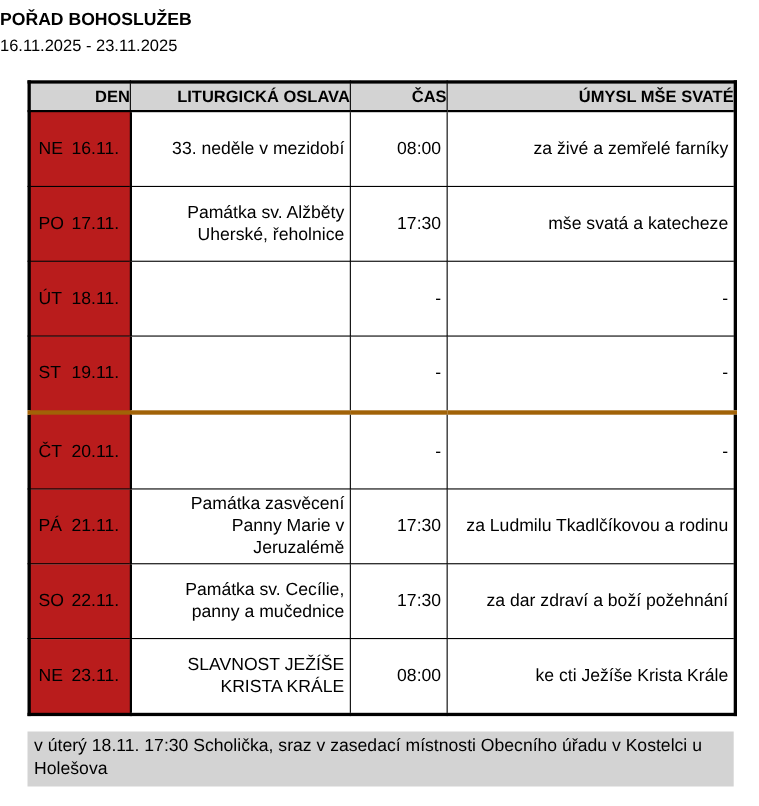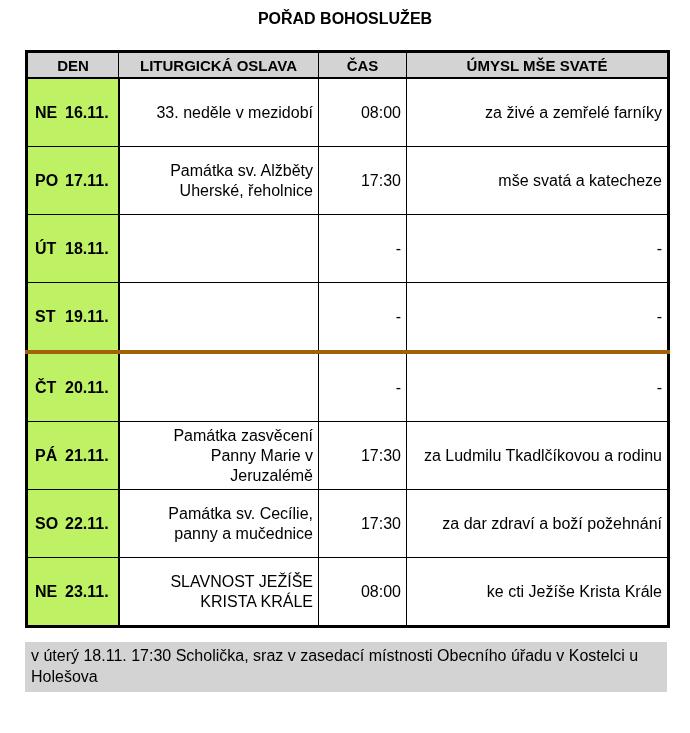--- a/index.html
+++ b/index.html
@@ -5,21 +5,21 @@
   html, body {
     margin: 0;
     padding: 0;
     background: #ffffff;
     width: 690px;
     height: 733px;
     font-family: "Liberation Sans", sans-serif;
     color: #000000;
   }
   .titles {
-    text-align: center;
+    text-align: left;
     padding-top: 8px;
     line-height: 21px;
   }
   .title-main, .title-sub {
     font-size: 16px;
     font-weight: bold;
   }
   .date-range {
     font-size: 15px;
     font-weight: normal;
@@ -37,34 +37,34 @@
   col.c-cas { width: 88px; }
   col.c-umy { width: 262px; }
   th {
     background: #d3d3d3;
     border: 1px solid #000000;
     border-bottom: 2px solid #000000;
     font-size: 15px;
     font-weight: bold;
     height: 22px;
     padding: 1px 0;
-    text-align: center;
+    text-align: right;
   }
   td {
     border: 1px solid #000000;
     font-size: 16px;
     text-align: right;
     vertical-align: middle;
     height: 67px;
     padding: 0 5px;
     line-height: 20px;
   }
   td.day-cell {
-    background: #bef264;
-    font-weight: bold;
+    background: #b91c1c;
+    font-weight: normal;
     text-align: left;
     padding: 0 2px 0 7px;
     border-right: 2px solid #000000;
   }
   .day-abbrev {
     display: inline-block;
     min-width: 30px;
   }
   tr.gray-sep td {
     border-bottom: 4px solid #a16207;
@@ -76,20 +76,21 @@
     font-size: 16px;
     line-height: 21px;
     padding: 3px 6px 5px 6px;
   }
 </style>
 </head>
 <body>
 
 <div class="titles">
   <div class="title-main">POŘAD BOHOSLUŽEB</div>
+  <div class="date-range">16.11.2025 - 23.11.2025</div>
 </div>
 
 <table class="schedule">
   <colgroup>
     <col class="c-den">
       <col class="c-lit">
       <col class="c-cas">
       <col class="c-umy">
   </colgroup>
   <thead>

